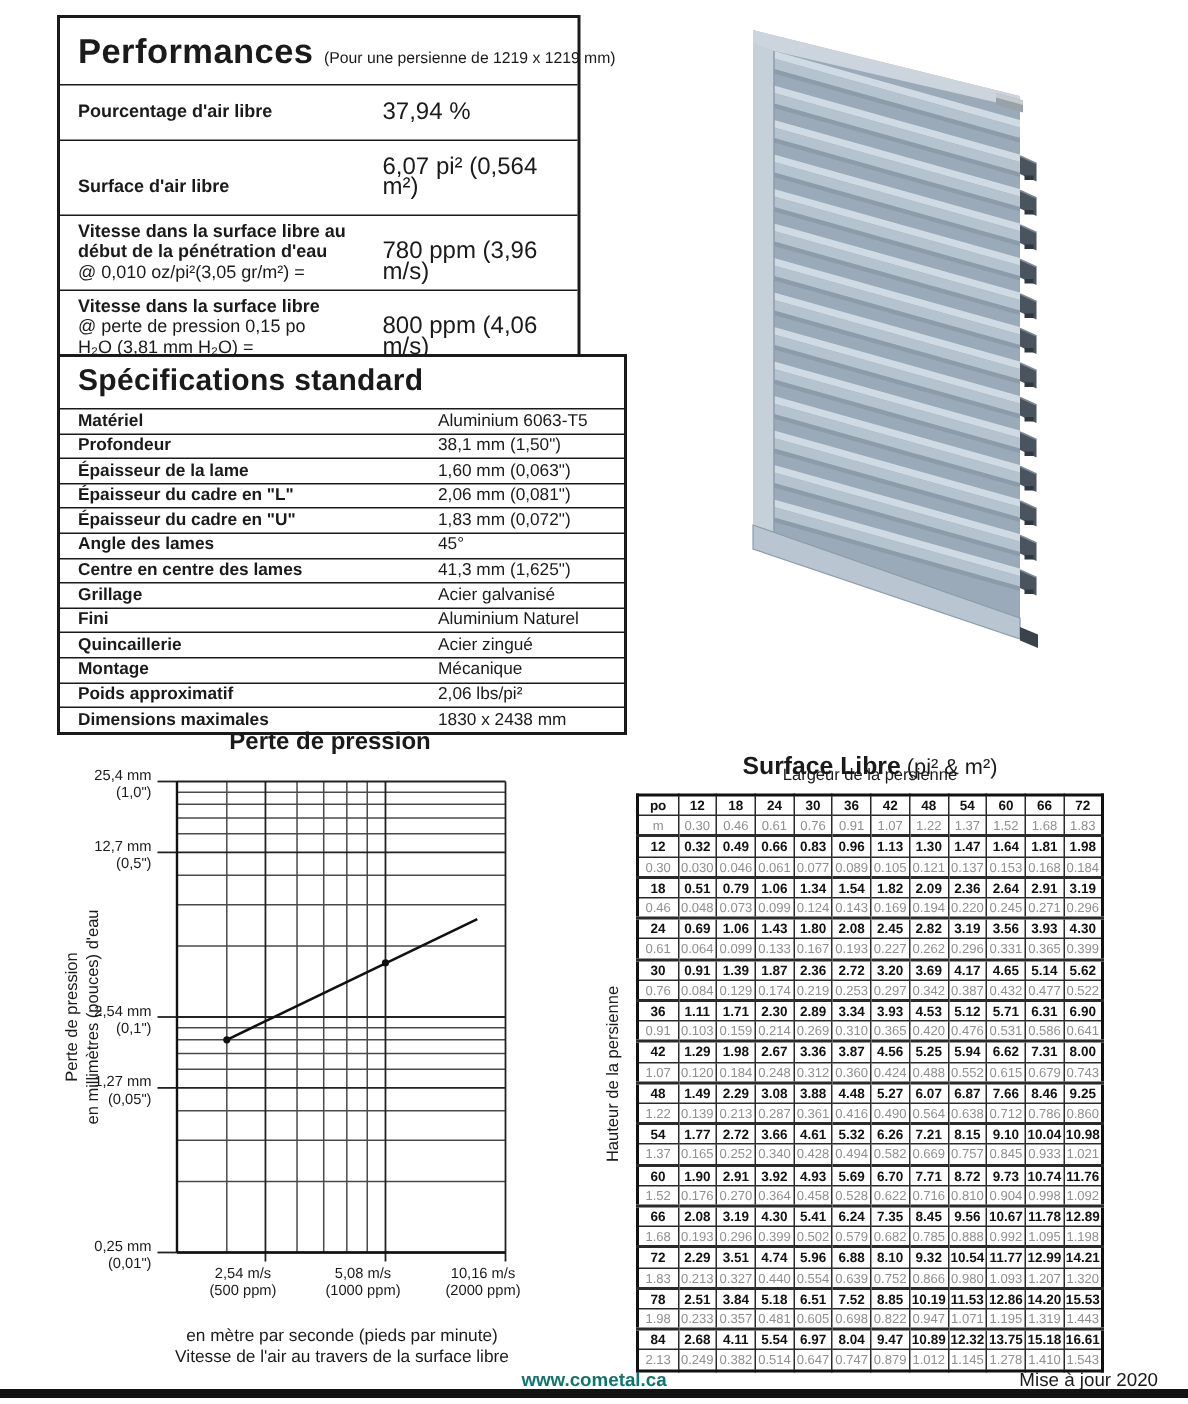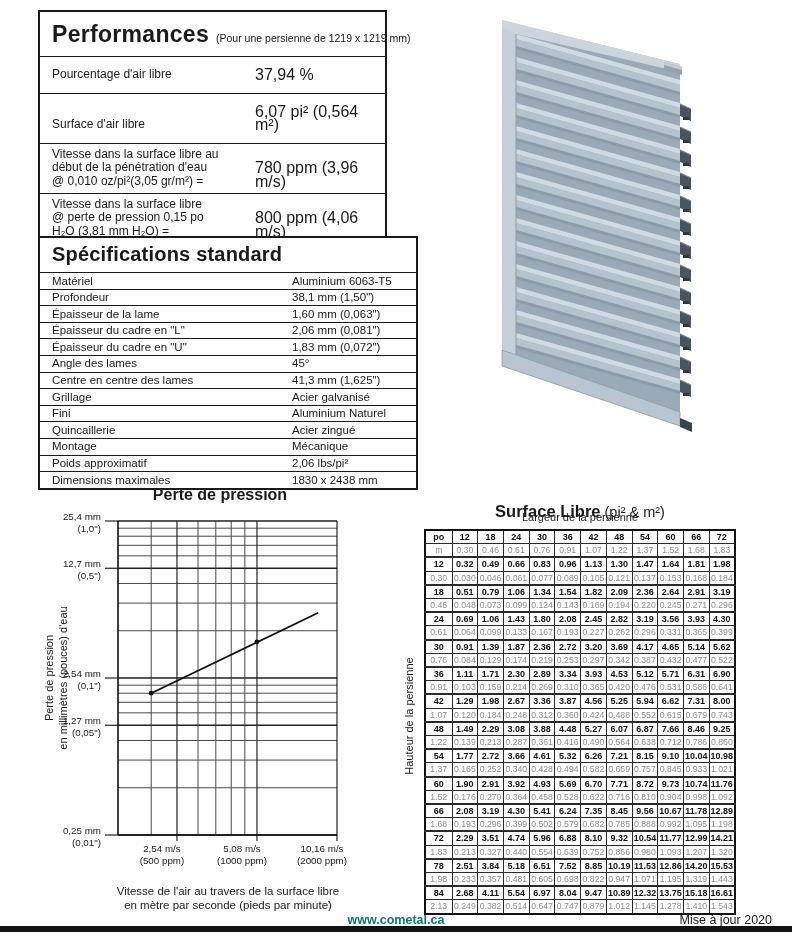--- a/index.html
+++ b/index.html
@@ -10,28 +10,28 @@
 
   
   .perf-box{left:38px;top:10px;width:349px;border:2px solid #1a1a1a;box-sizing:border-box;background:#fff;}
   .pr-title{display:flex;align-items:baseline;gap:7px;padding:9px 12px 8px 12px;}
   .pr-title h1{margin:0;font-size:23px;font-weight:bold;letter-spacing:.3px;}
   .pr-subtitle{font-size:10.5px;white-space:nowrap;}
   .pr-row{display:flex;align-items:flex-end;padding:4px 12px;border-top:1.5px solid #1a1a1a;}
   .pr-row.single{padding:11px 12px;}
   .pr-label{flex:1;}
   .pr-line{font-size:12px;line-height:13.6px;}
-  .pr-line.b{font-weight:normal;}
+  .pr-line.b{font-weight:bold;}
   .pr-value{width:118px;margin-left:auto;font-size:16px;line-height:13.6px;text-align:left;}
 
   
   .specs-box{left:38px;top:236px;width:380px;border:2px solid #1a1a1a;box-sizing:border-box;background:#fff;}
   .sp-title{margin:0;padding:5px 12px 6px 12px;font-size:20px;font-weight:bold;letter-spacing:.2px;}
   .sp-row{display:flex;align-items:center;padding:1.5px 12px;border-top:1.3px solid #1a1a1a;}
-  .sp-label{flex:1;font-weight:normal;font-size:11.5px;line-height:12.6px;}
+  .sp-label{flex:1;font-weight:bold;font-size:11.5px;line-height:12.6px;}
   .sp-value{width:112px;font-size:11.5px;line-height:12.6px;}
 
   
   .louver{left:478px;top:14px;width:296px;height:418px;}
 
   
   .chart-sec{left:30px;top:486px;width:380px;height:436px;}
   .chart-title{margin:0;width:380px;text-align:center;font-size:16px;font-weight:bold;}
   .chart-svg{position:absolute;left:0;top:22px;}
   .chart-ylab{position:absolute;left:26px;top:192px;transform:translate(-50%,-50%) rotate(-90deg);
@@ -313,22 +313,22 @@
         <text x="71" y="216.26170931924503" text-anchor="end" font-size="9.8" font-family="Liberation Sans, sans-serif" fill="#1a1a1a"><tspan x="71" y="216.26170931924503">1,27 mm</tspan><tspan x="71" y="227.76170931924503">(0,05")</tspan></text>
         <line x1="75" x2="88" y1="327" y2="327" stroke="#222" stroke-width="1.2"></line>
         <text x="71" y="326" text-anchor="end" font-size="9.8" font-family="Liberation Sans, sans-serif" fill="#1a1a1a"><tspan x="71" y="326">0,25 mm</tspan><tspan x="71" y="337.5">(0,01")</tspan></text>
         <line x1="88" x2="88" y1="13" y2="327" stroke="#111" stroke-width="1.6"></line>
         <line x1="88" x2="307" y1="327" y2="327" stroke="#111" stroke-width="1.6"></line>
         <polyline points="121.2,185.2 288.2,104.8" fill="none" stroke="#111" stroke-width="1.7"></polyline>
         <circle cx="121.20948298941136" cy="185.21487204226486" r="2.4" fill="#111"></circle>
         <circle cx="226.9843796112035" cy="133.819519343611" r="2.4" fill="#111"></circle>
       </svg>
     <div class="chart-xcap">
+      <div>en mètre par seconde (pieds par minute)</div>
       <div>Vitesse de l'air au travers de la surface libre</div>
-      <div>en mètre par seconde (pieds par minute)</div>
     </div>
   </section>
 
   <section class="abs fa-sec">
     <div class="fa-title">
       <span class="tb">Surface Libre</span><span class="tr"> (pi² &amp; m²)</span>
     </div>
     <div class="fa-subtitle">Largeur de la persienne</div>
     <div class="fa-vlabel">Hauteur de la persienne</div>
     <div class="fa-table-wrap">

